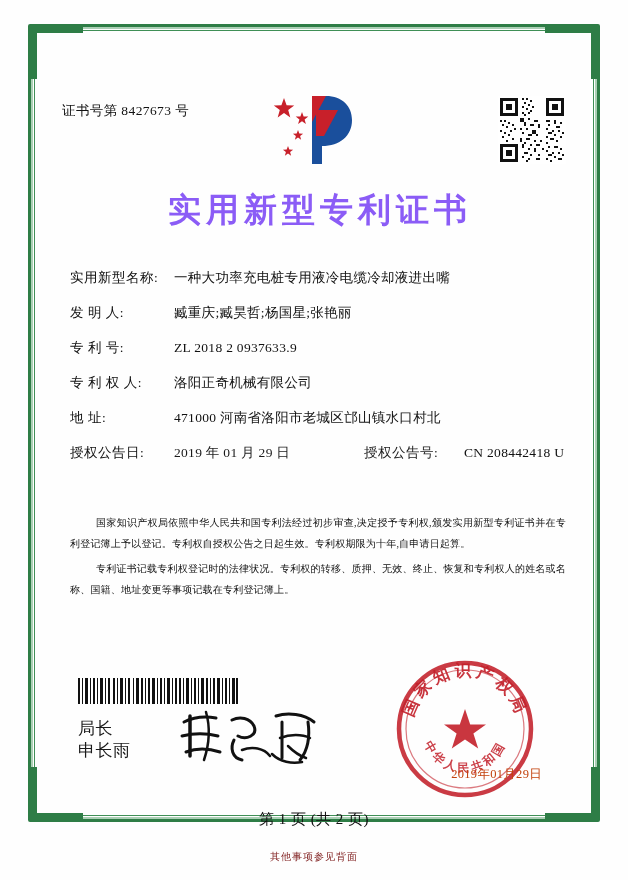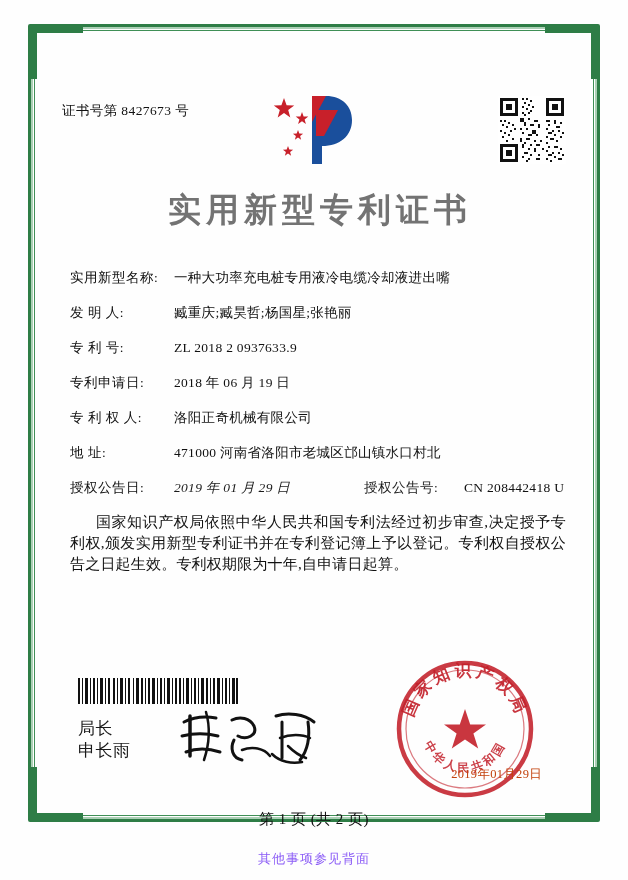--- a/index.html
+++ b/index.html
@@ -92,21 +92,21 @@
   .doc-title {
     position: absolute;
     left: 12px;
     right: 0;
     top: 188px;
     text-align: center;
     font-size: 33px;
     font-weight: bold;
     letter-spacing: 5px;
     font-family: "DejaVu Serif", "Liberation Serif", serif;
-    color: #737373;
+    color: #8b5cf6;
   }
 
   
   .fields {
     position: absolute;
     left: 70px;
     right: 62px;
     top: 268px;
   }
   .row {
@@ -128,30 +128,29 @@
     letter-spacing: 0.3px;
   }
   .row .label2 {
     width: 100px;
     flex: 0 0 100px;
     letter-spacing: 0.5px;
   }
   .row .value2 {
     flex: 0 0 190px;
     letter-spacing: 0.3px;
-    font-style: italic;
   }
 
   
   .paras {
     position: absolute;
     left: 70px;
     right: 62px;
     top: 512px;
-    font-size: 15px;
+    font-size: 10px;
     line-height: 21px;
     color: #111;
   }
   .paras p {
     margin: 0 0 4px 0;
     text-indent: 26px;
     text-align: justify;
     letter-spacing: 0.2px;
   }
 
@@ -206,23 +205,23 @@
     text-align: center;
     font-size: 15px;
     letter-spacing: 0.5px;
     color: #111;
   }
   .footer-note {
     position: absolute;
     left: 0; right: 0;
     top: 850px;
     text-align: center;
-    font-size: 13px;
+    font-size: 10px;
     letter-spacing: 1px;
-    color: #8b5cf6;
+    color: #7f1d1d;
   }
 </style>
 </head>
 <body>
 
 <div class="page">
 
   <div class="border-outer"></div>
   <div class="border-pattern"></div>
   <div class="border-inner"></div>
@@ -362,41 +361,38 @@
     </div>
     <div class="row">
       <div class="label">发  明  人:</div>
       <div class="value">臧重庆;臧昊哲;杨国星;张艳丽</div>
     </div>
     <div class="row">
       <div class="label">专  利  号:</div>
       <div class="value">ZL 2018 2 0937633.9</div>
     </div>
     <div class="row">
-      <div class="label">专利申请日:</div>
-      <div class="value">2018 年 06 月 19 日</div>
-    </div>
-    <div class="row">
       <div class="label">专 利 权 人:</div>
       <div class="value">洛阳正奇机械有限公司</div>
     </div>
     <div class="row">
       <div class="label">地      址:</div>
       <div class="value">471000 河南省洛阳市老城区邙山镇水口村北</div>
     </div>
     <div class="row">
       <div class="label">授权公告日:</div>
       <div class="value2">2019 年 01 月 29 日</div>
       <div class="label2">授权公告号:</div>
       <div class="value">CN 208442418 U</div>
     </div>
   </div>
 
   <div class="paras">
     <p>国家知识产权局依照中华人民共和国专利法经过初步审查,决定授予专利权,颁发实用新型专利证书并在专利登记簿上予以登记。专利权自授权公告之日起生效。专利权期限为十年,自申请日起算。</p>
+    <p>专利证书记载专利权登记时的法律状况。专利权的转移、质押、无效、终止、恢复和专利权人的姓名或名称、国籍、地址变更等事项记载在专利登记簿上。</p>
   </div>
 
   <div class="barcode">
     <svg viewBox="0 0 160 26" width="160" height="26" shape-rendering="crispEdges">
       <rect width="160" height="26" fill="#ffffff"></rect>
       <g fill="#111111">
         <rect x="0" y="0" width="2" height="26"></rect>
           <rect x="4" y="0" width="1" height="26"></rect>
         <rect x="7" y="0" width="3" height="26"></rect>
           <rect x="12" y="0" width="1" height="26"></rect>

